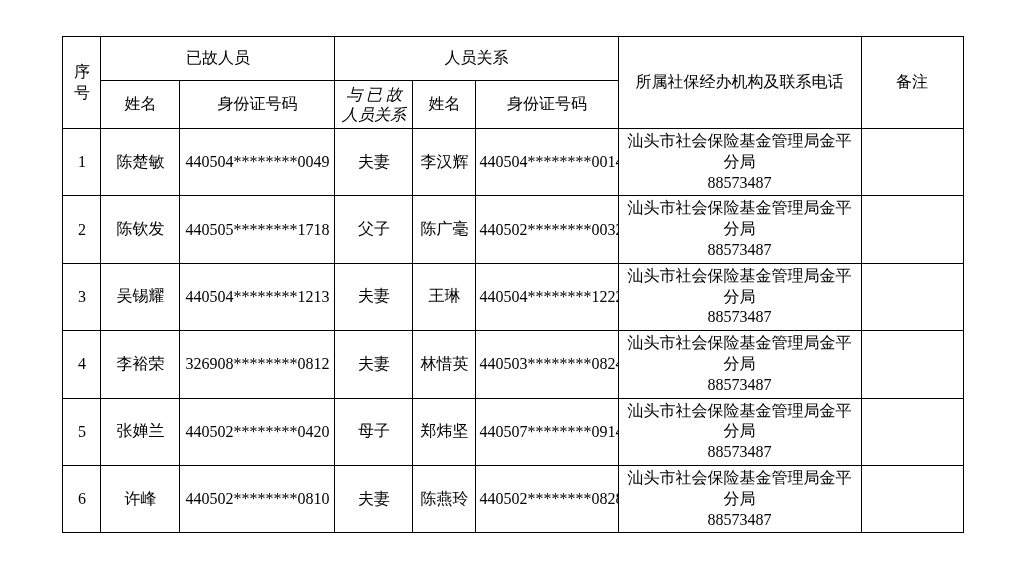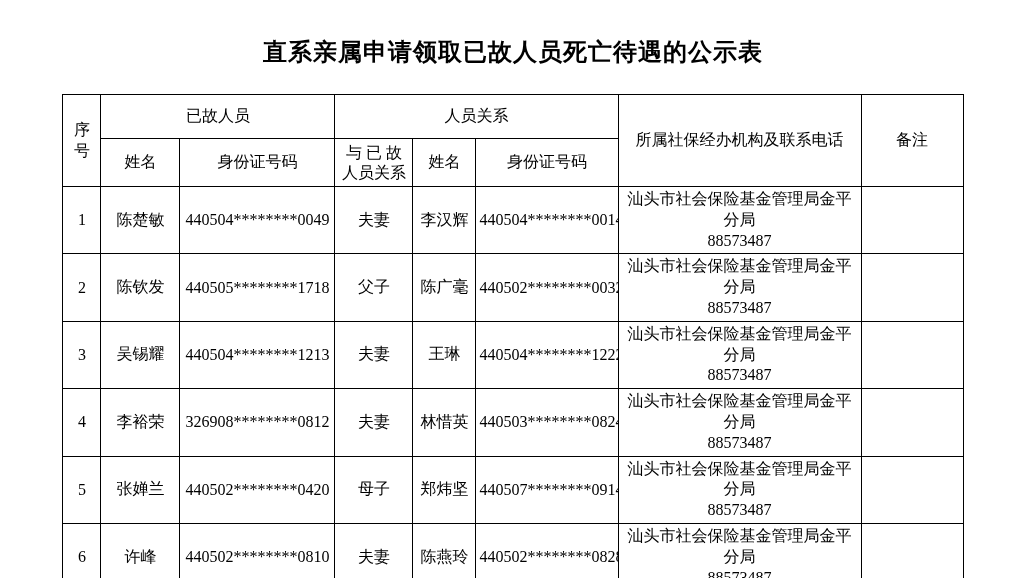--- a/index.html
+++ b/index.html
@@ -34,30 +34,29 @@
     text-align: center;
     vertical-align: middle;
     font-weight: normal;
     font-size: 16px;
     padding: 2px 3px;
     overflow: hidden;
   }
   table.notice thead tr.group-row th { height: 44px; }
   table.notice thead tr.sub-row th { height: 48px; }
   table.notice tbody td { height: 40px; font-family: Liberation Serif, serif; }
-  .preline { white-space: pre-line; line-height: 1.25; }
+  .preline { white-space: pre-line; line-height: 1.25; font-style: italic; }
   td.agency-cell { font-size: 15px; line-height: 1.3; white-space: pre-line; padding: 1px 2px; }
   td.id-cell { font-size: 16px; letter-spacing: 0px; }
 </style>
 </head>
 <body>
 
 <div class="page">
 
-  <div class="title">直系亲属申请领取已故人员死亡待遇的公示表</div>
 
   <table class="notice">
     <colgroup>
       <col style="width:38px">
       <col style="width:79px">
       <col style="width:155px">
       <col style="width:78px">
       <col style="width:63px">
       <col style="width:142px">
       <col style="width:243px">

